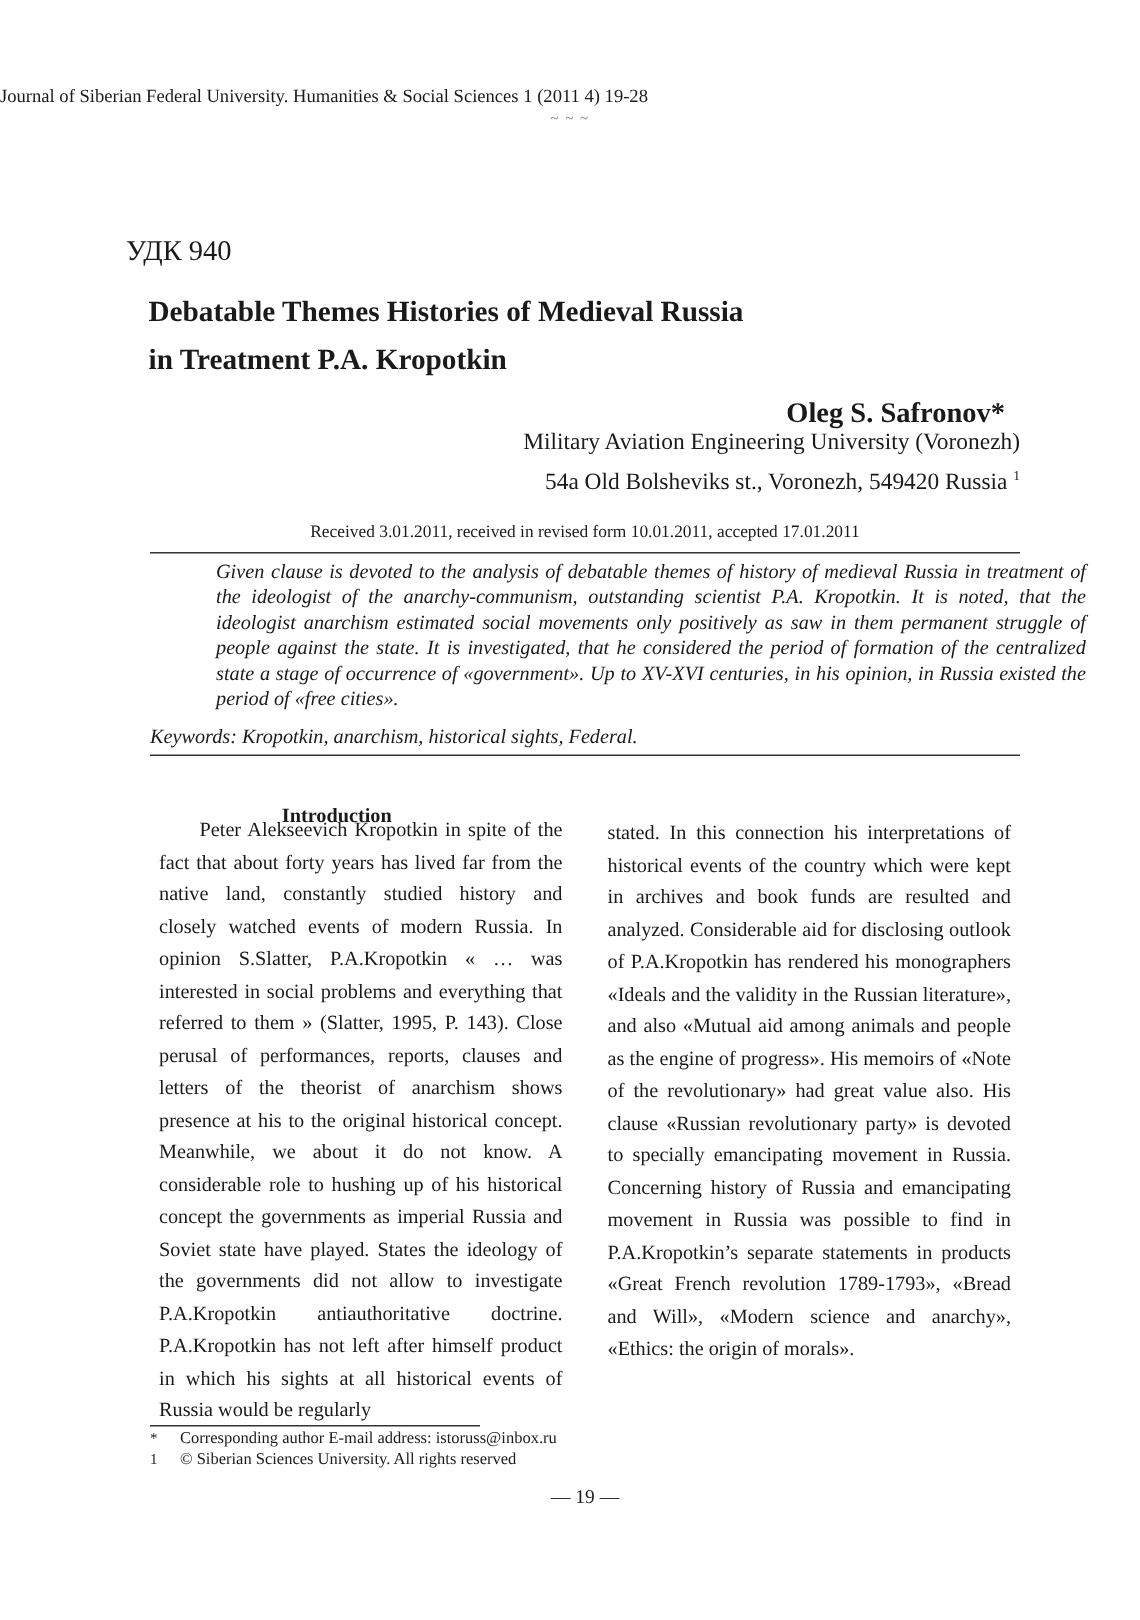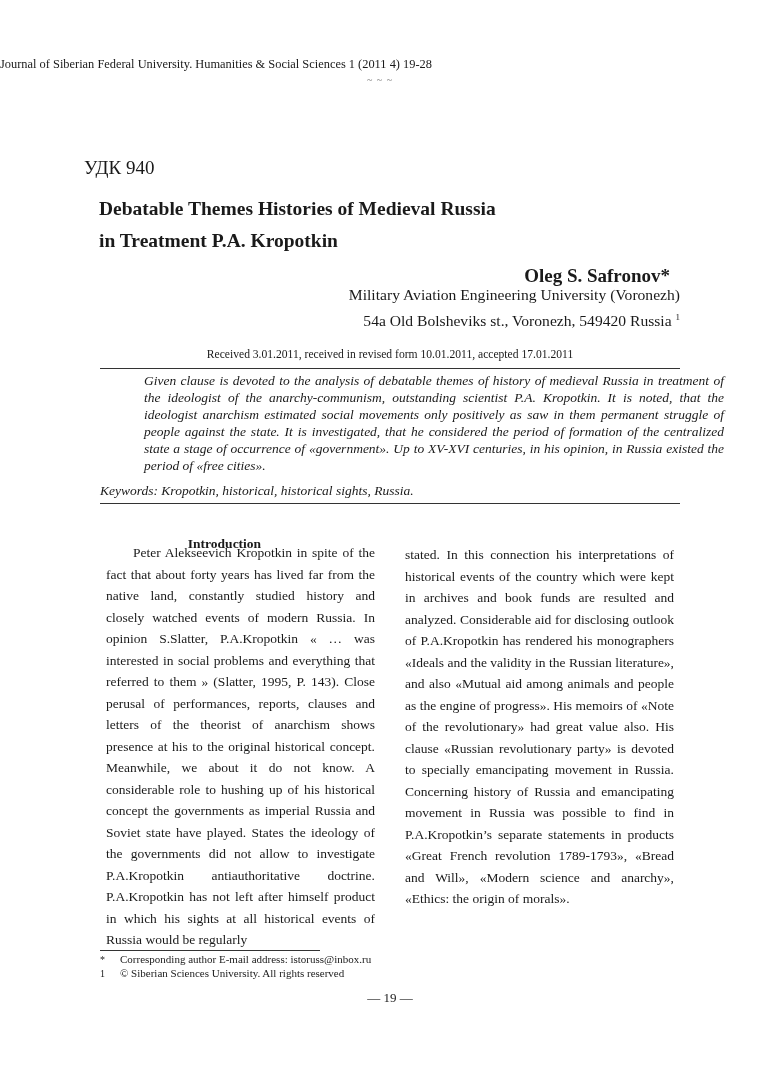--- a/index.html
+++ b/index.html
@@ -56,21 +56,21 @@
 <div class="abs author">Oleg S. Safronov*</div>
 <div class="abs affil">
   <div>Military Aviation Engineering University (Voronezh)</div>
   <div><span>54a Old Bolsheviks st., Voronezh, 549420 Russia</span> <sup>1</sup></div>
 </div>
 
 <div class="abs received">Received 3.01.2011, received in revised form 10.01.2011, accepted 17.01.2011</div>
 <div class="abs rule" style="top:368px;"></div>
 
 <div class="abs abstract">Given clause is devoted to the analysis of debatable themes of history of medieval Russia in treatment of the ideologist of the anarchy-communism, outstanding scientist P.A. Kropotkin. It is noted, that the ideologist anarchism estimated social movements only positively as saw in them permanent struggle of people against the state. It is investigated, that he considered the period of formation of the centralized state a stage of occurrence of «government». Up to XV-XVI centuries, in his opinion, in Russia existed the period of «free cities».</div>
-<div class="abs keywords">Keywords: Kropotkin, historical, historical sights, Russia.</div>
+<div class="abs keywords">Keywords: Kropotkin, anarchism, historical sights, Federal.</div>
 <div class="abs rule" style="top:503px;"></div>
 
 <div class="abs intro-head">Introduction</div>
 
 <div class="abs col col-left">
   <p class="indent">Peter Alekseevich Kropotkin in spite of the fact that about forty years has lived far from the native land, constantly studied history and closely watched events of modern Russia. In opinion S.Slatter, P.A.Kropotkin « … was interested in social problems and everything that referred to them » (Slatter, 1995, P. 143). Close perusal of performances, reports, clauses and letters of the theorist of anarchism shows presence at his to the original historical concept. Meanwhile, we about it do not know. A considerable role to hushing up of his historical concept the governments as imperial Russia and Soviet state have played. States the ideology of the governments did not allow to investigate P.A.Kropotkin antiauthoritative doctrine. P.A.Kropotkin has not left after himself product in which his sights at all historical events of Russia would be regularly</p>
 </div>
 
 <div class="abs col col-right">
   <p>stated. In this connection his interpretations of historical events of the country which were kept in archives and book funds are resulted and analyzed. Considerable aid for disclosing outlook of P.A.Kropotkin has rendered his monographers «Ideals and the validity in the Russian literature», and also «Mutual aid among animals and people as the engine of progress». His memoirs of «Note of the revolutionary» had great value also. His clause «Russian revolutionary party» is devoted to specially emancipating movement in Russia. Concerning history of Russia and emancipating movement in Russia was possible to find in P.A.Kropotkin’s separate statements in products «Great French revolution 1789-1793», «Bread and Will», «Modern science and anarchy», «Ethics: the origin of morals».</p>

